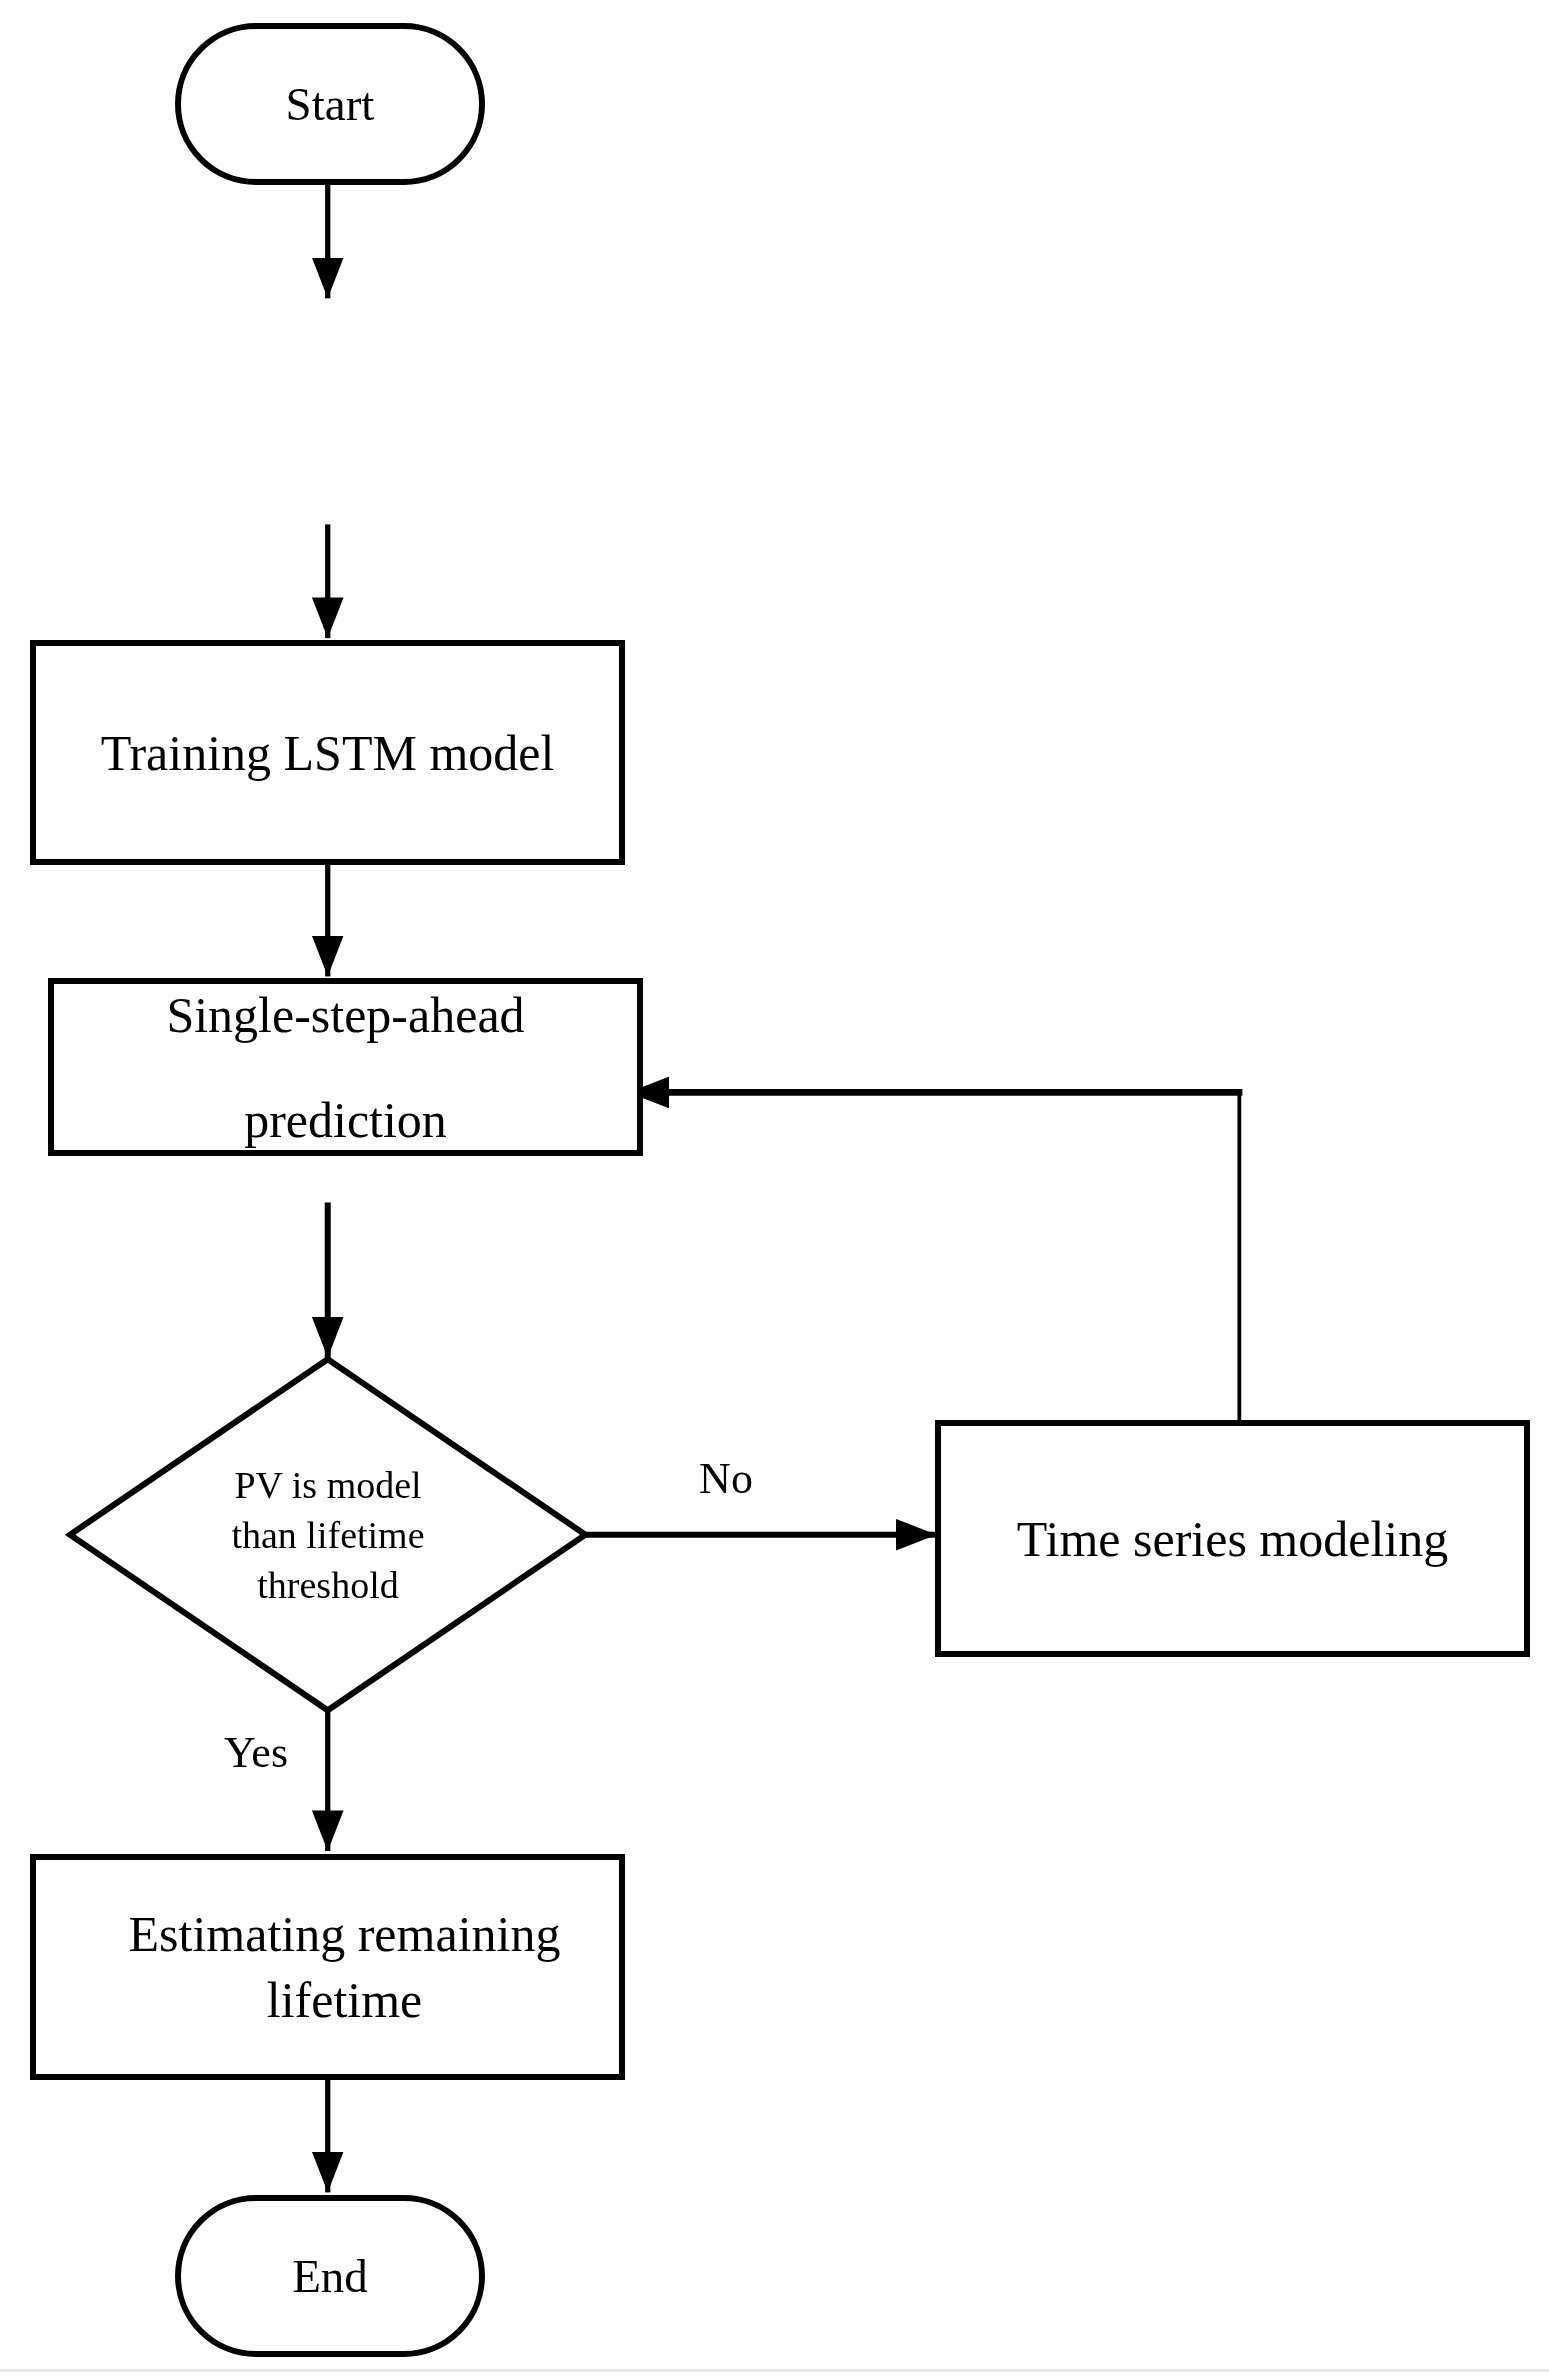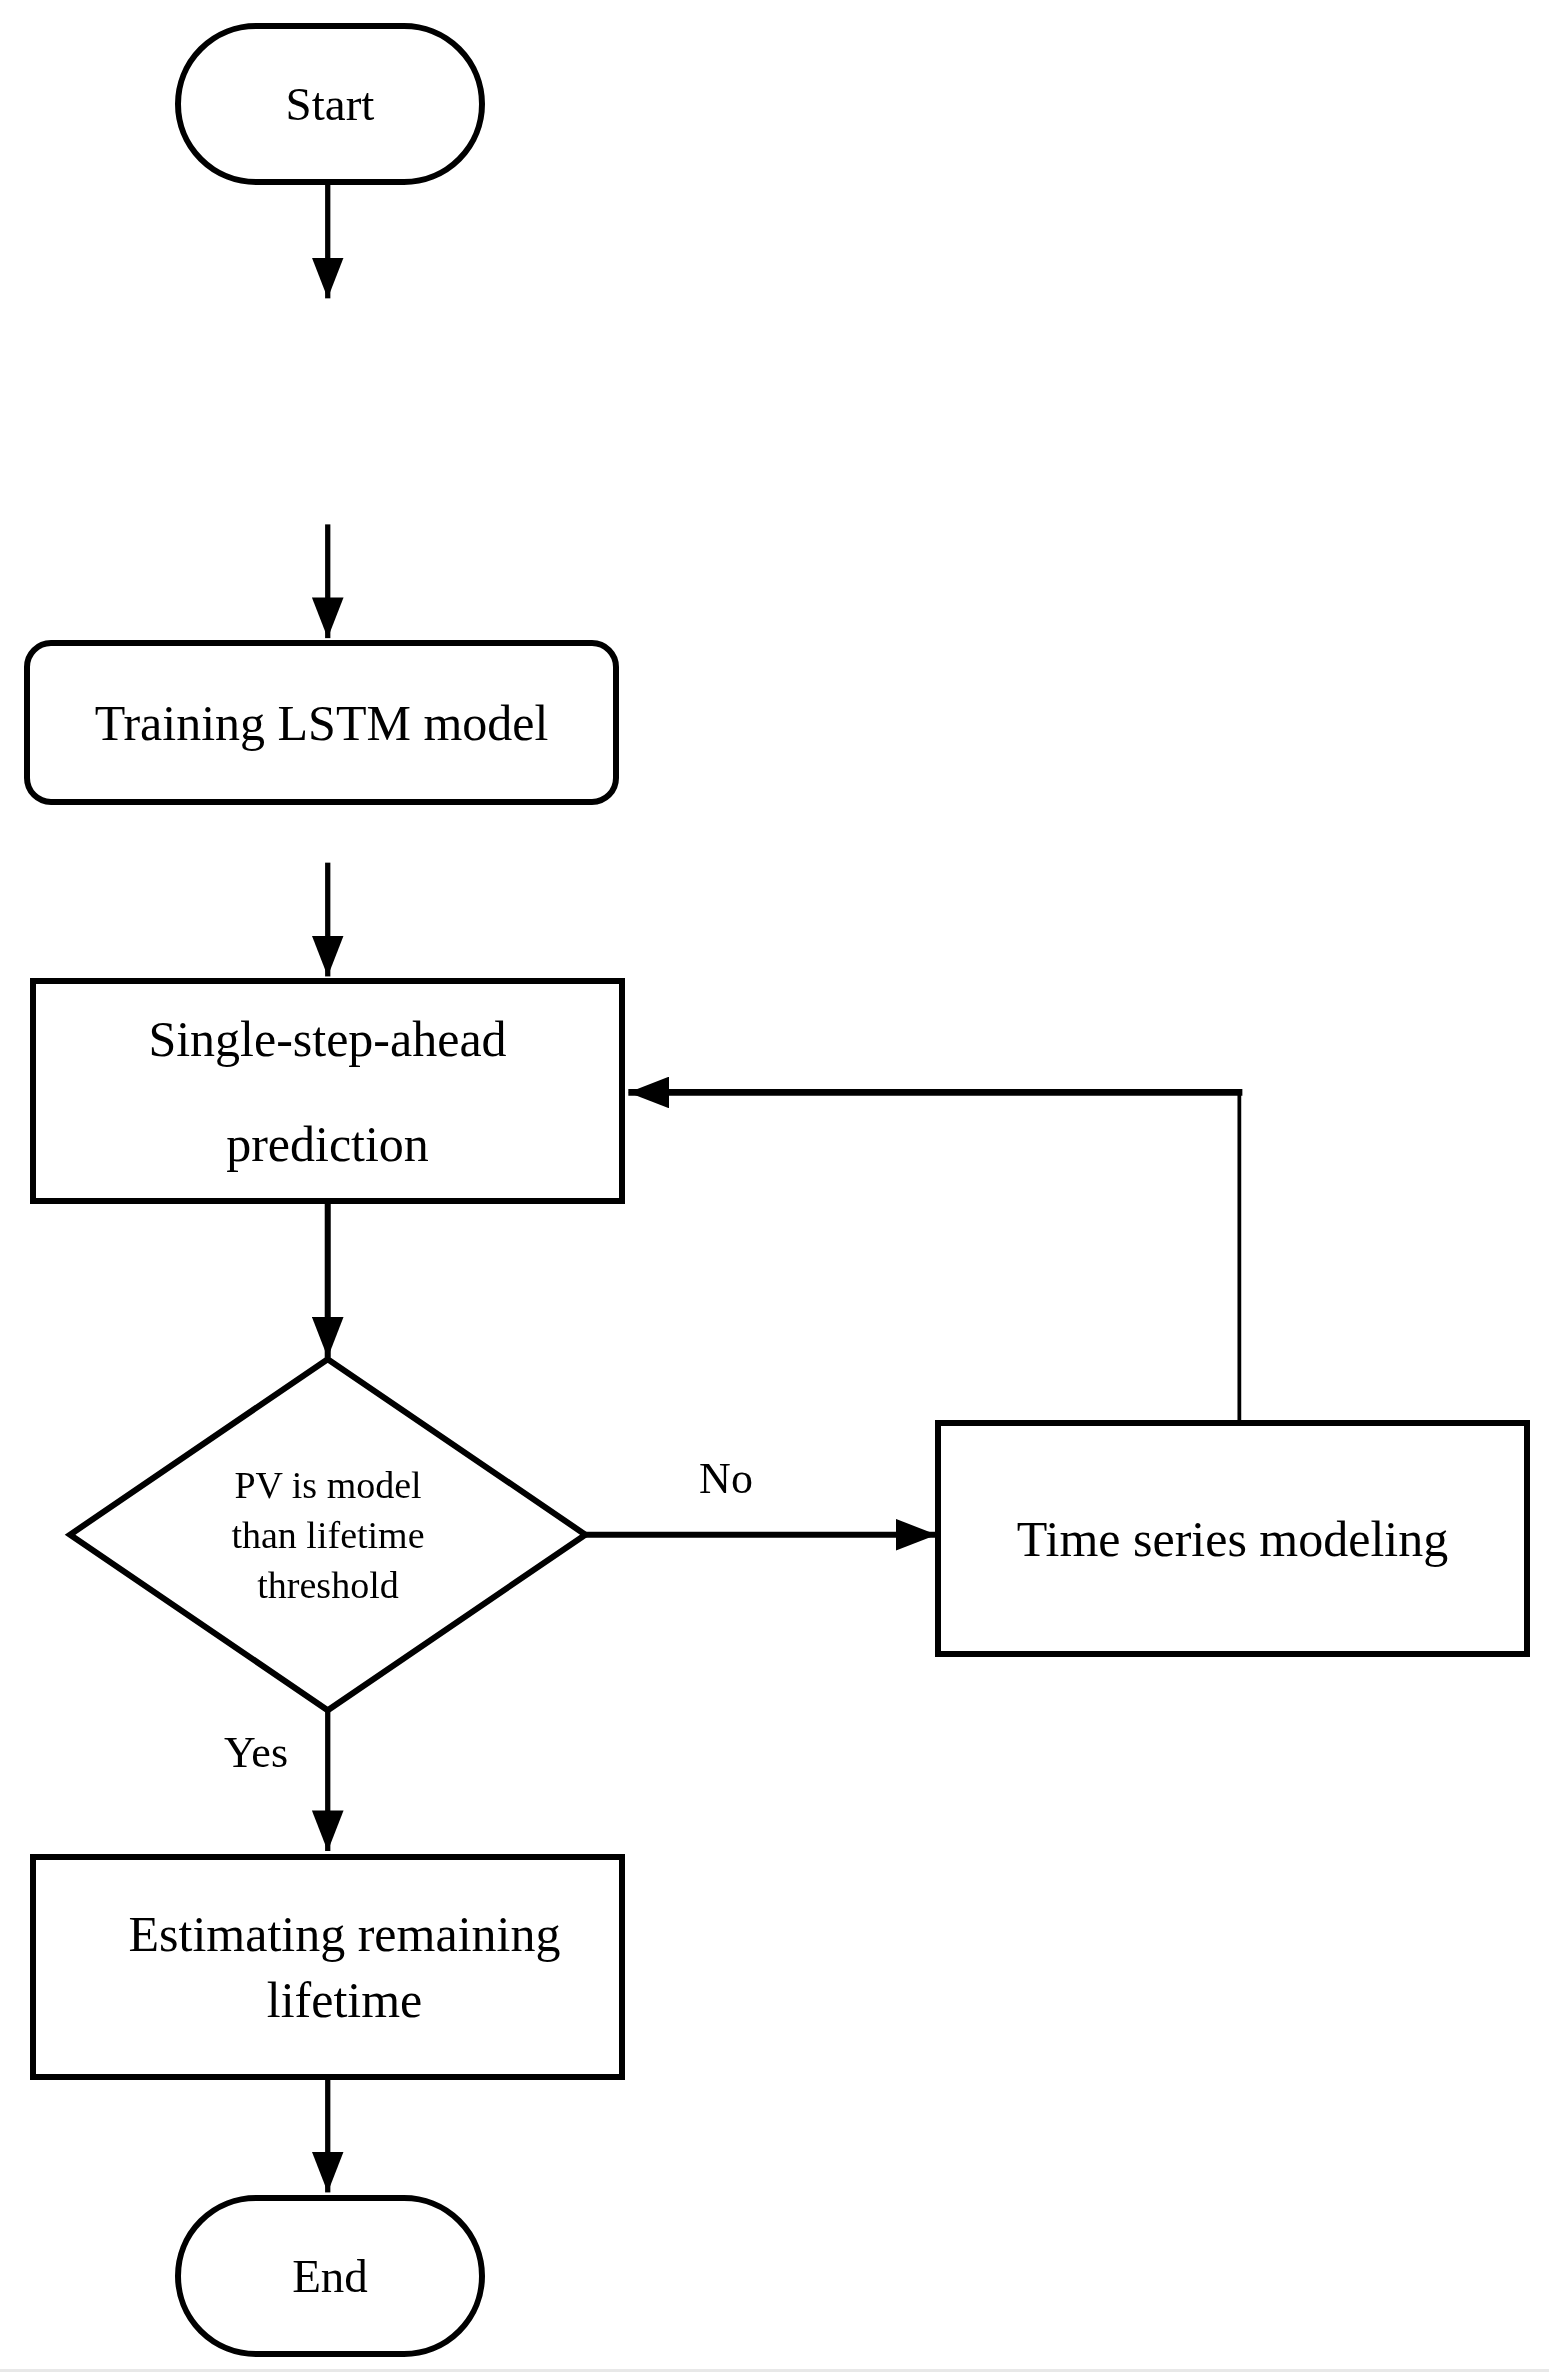--- a/index.html
+++ b/index.html
@@ -112,25 +112,25 @@
     <line class="edge" x1="435" y1="2758" x2="435" y2="2910" stroke-width="7" marker-end="url(#ah)"></line>
 
     <polygon points="435,1804 777,2037 435,2270 93,2037" fill="#ffffff" stroke="#000000" stroke-width="8"></polygon>
   </svg>
 
   <div class="node terminator" style="left:175px; top:22.6px; width:310px; height:162px;">
     <div class="node-line">Start</div>
   </div>
 
 
-  <div class="node" style="left:24px; top:640px; width:595px; height:165px;border-radius:27px;">
+  <div class="node" style="left:30px; top:640px; width:595px; height:225px;">
     <div class="node-line">Training LSTM model</div>
   </div>
 
-  <div class="node" style="left:30px; top:978px; width:595px; height:226px;gap:39px;">
+  <div class="node" style="left:48px; top:978px; width:595px; height:178px;gap:39px;">
     <div class="node-line">Single-step-ahead</div>
     <div class="node-line">prediction</div>
   </div>
 
   <div class="diamond-text">
     <div class="node-line">PV is model</div>
     <div class="node-line">than lifetime</div>
     <div class="node-line">threshold</div>
   </div>
 

